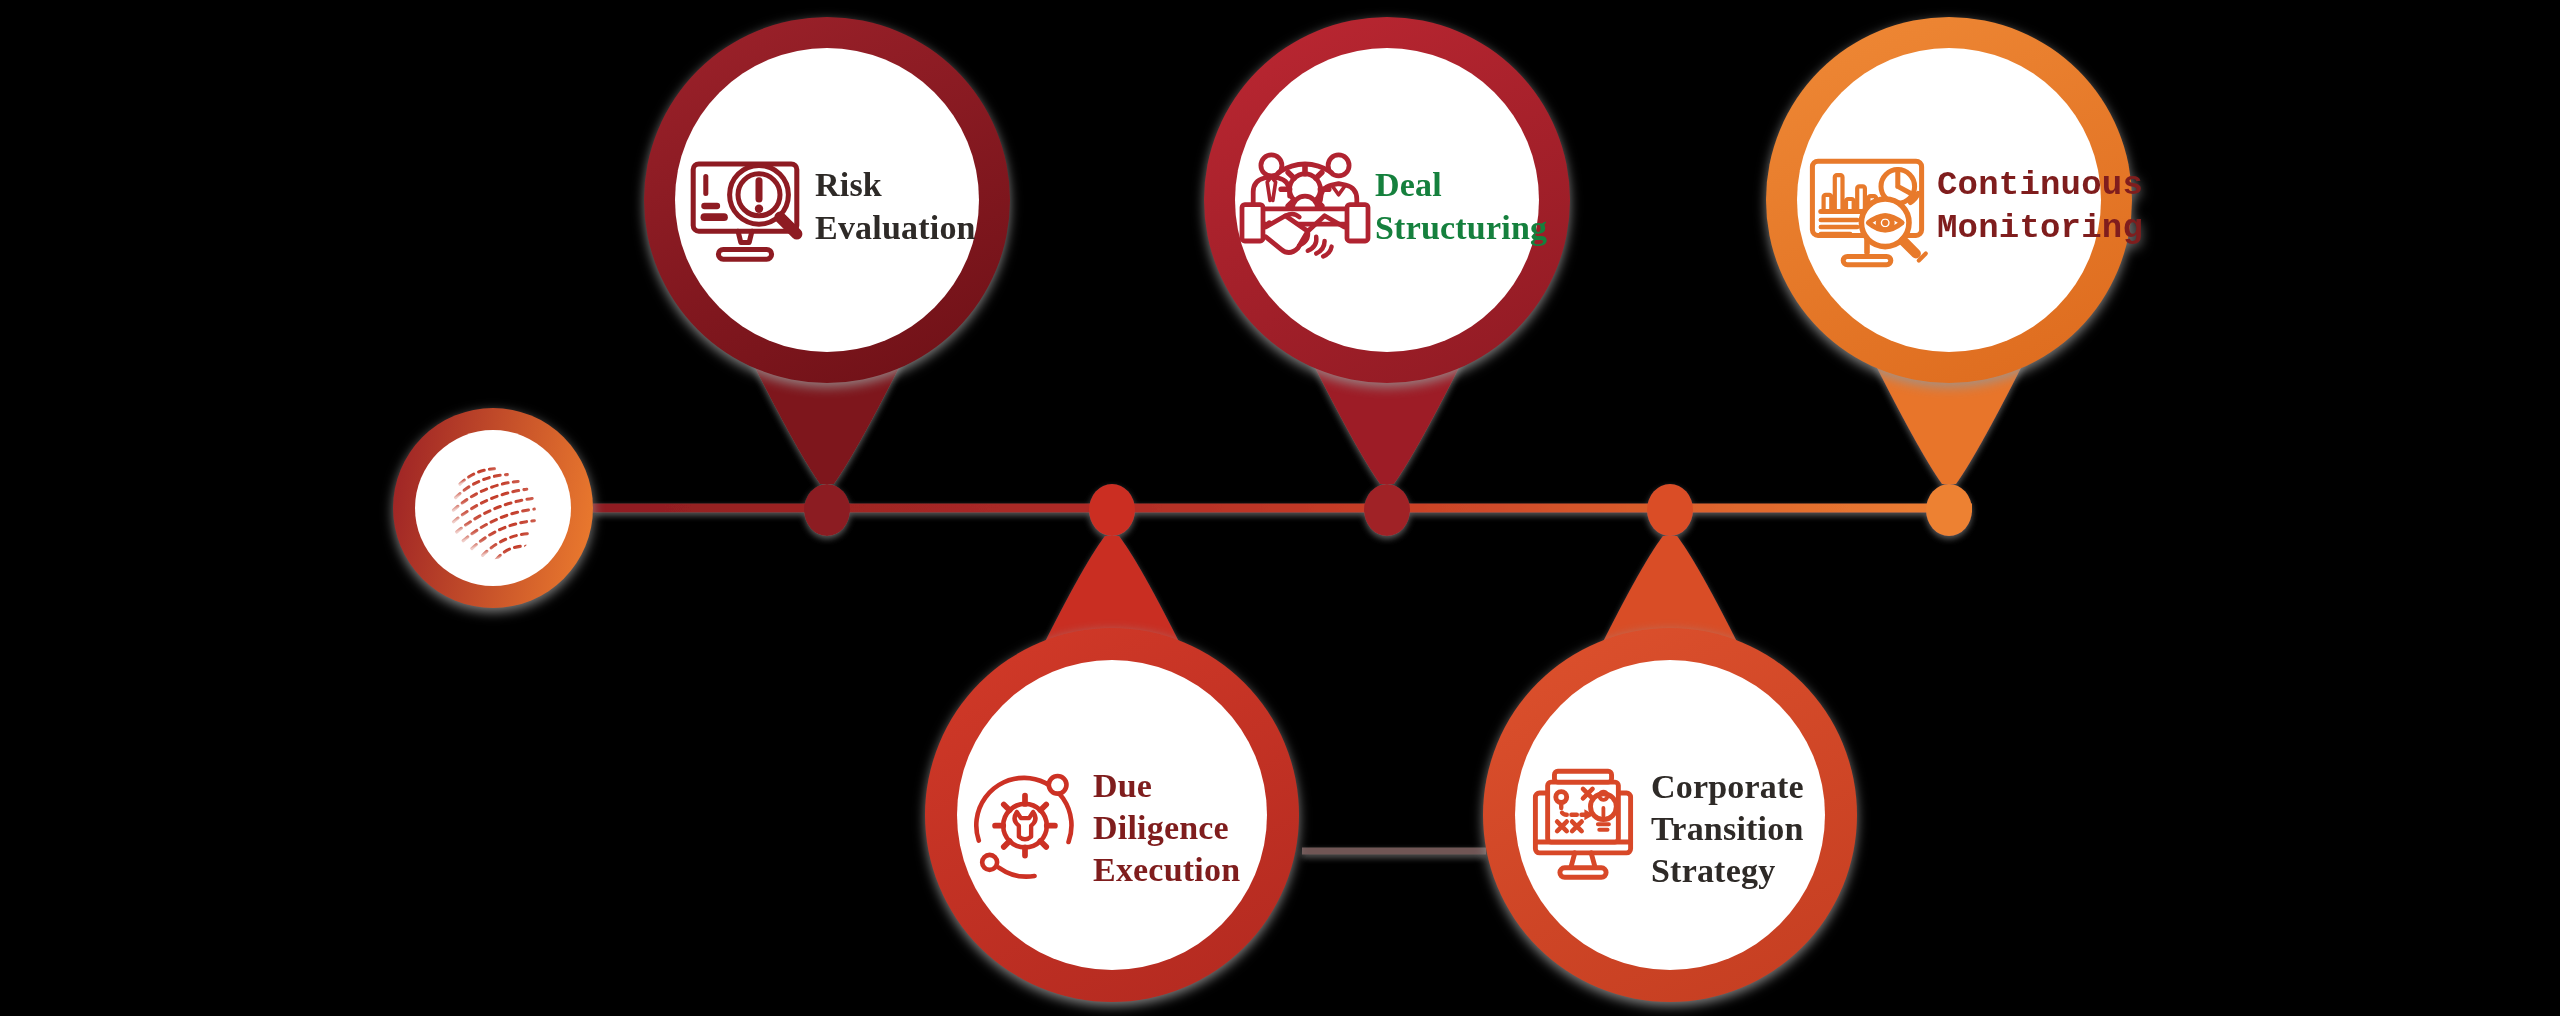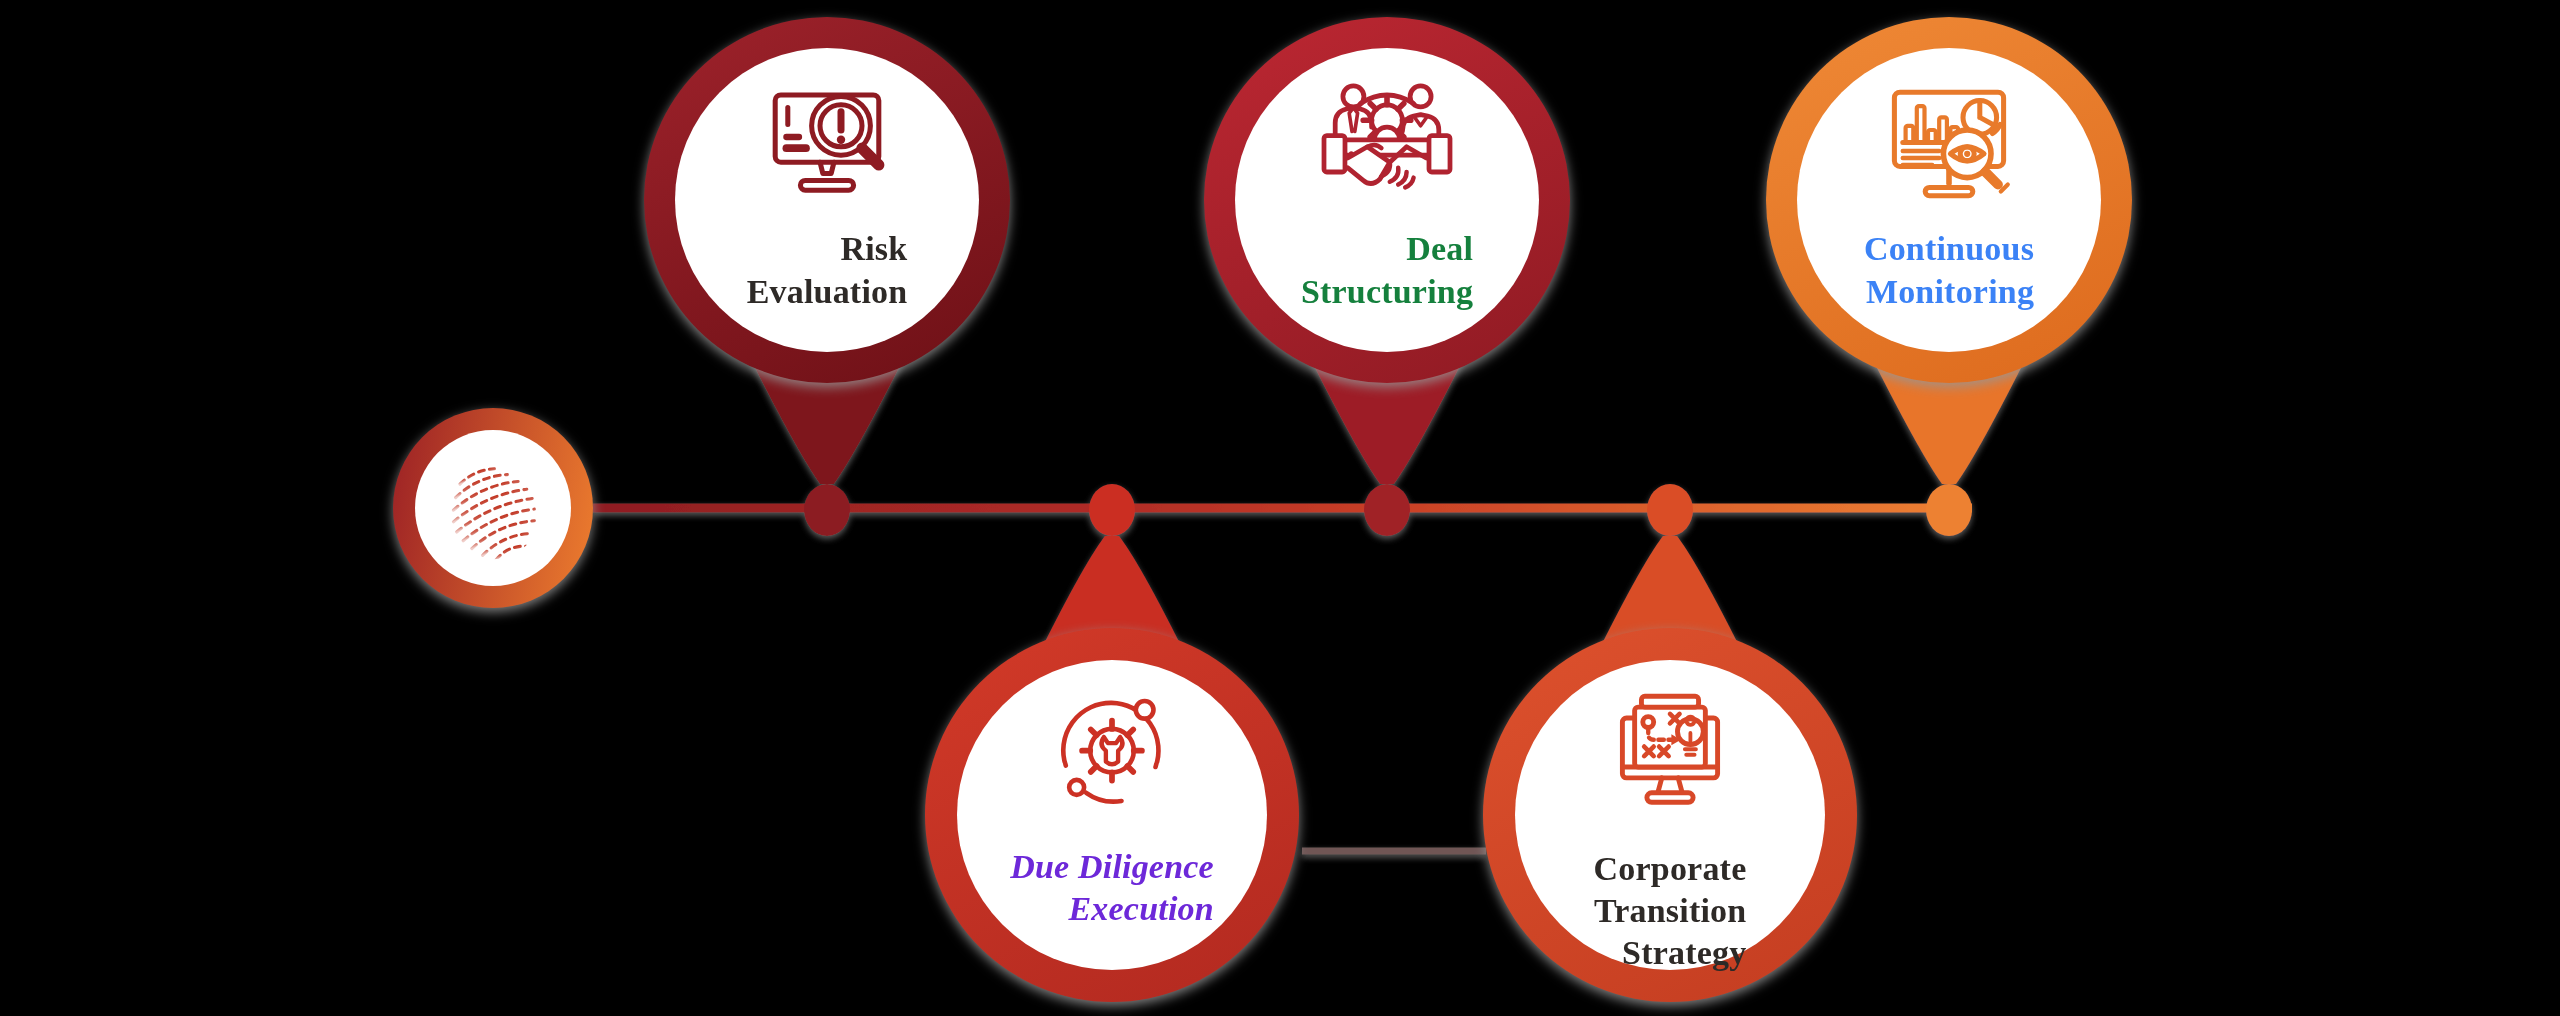--- a/index.html
+++ b/index.html
@@ -4,22 +4,22 @@
 <style>
   html,body{margin:0;padding:0;background:#000;}
   .stage{position:relative;width:2560px;height:1016px;overflow:hidden;background:#000;
          font-family:"Liberation Serif","DejaVu Serif",serif;}
   .connectors{position:absolute;left:0;top:0;z-index:1;}
   .node{position:absolute;z-index:2;}
   .ring{width:100%;height:100%;border-radius:50%;
         background:linear-gradient(155deg,var(--c1),var(--c2));
         filter:drop-shadow(0 4px 6px rgba(150,150,150,0.85));
         display:flex;align-items:center;justify-content:center;}
-  .inner{background:#ffffff;border-radius:50%;display:flex;flex-direction:column;
-         align-items:center;text-align:right;}
+  .inner{background:#ffffff;border-radius:50%;display:flex;flex-direction:row;
+         align-items:center;text-align:left;}
   .node.top{width:366px;height:366px;top:17px;}
   .node.top .inner{width:304px;height:304px;padding-top:0;}
   .node.bottom{width:374px;height:374px;top:628px;}
   .node.bottom .inner{width:310px;height:310px;}
   .n-risk{left:644px;}
   .n-deal{left:1204px;}
   .n-cont{left:1766px;}
   .n-due{left:925px;}
   .n-corp{left:1483px;}
   .icon{width:140px;height:140px;margin-top:26px;flex:0 0 auto;}
@@ -173,40 +173,40 @@
             <path d="M50,66 v12" stroke-width="4"></path>
             <rect x="33" y="81" width="34" height="6" rx="3"></rect>
             <circle cx="63" cy="57" r="17" fill="#ffffff" stroke-width="4"></circle>
             <path d="M51,57 Q63,47 75,57 Q63,67 51,57 Z"></path>
             <circle cx="63" cy="57" r="5"></circle>
             <circle cx="63" cy="57" r="2.2" stroke="none" fill="#e87a2b"></circle>
             <path d="M76,70 l9,9" stroke-width="7"></path>
             <path d="M87,84 l5,-5" stroke-width="3"></path>
           </g>
         </svg>
-        <div class="label" style="color: #3b82f6;">Continuous<br>Monitoring</div>
+        <div class="label" style="color: #7f1d1d; font-family: Liberation Mono, monospace;">Continuous<br>Monitoring</div>
       </div>
     </div>
   </div>
 
   <div class="node bottom n-due" style="--c1: #d23a28; --c2: #b22920;">
     <div class="ring">
       <div class="inner">
         <svg class="icon" viewBox="0 0 100 100">
           <g fill="none" stroke-width="3.4" stroke-linecap="round" stroke-linejoin="round" stroke="#cc3124">
             <path d="M16,60 A35,35 0 1 1 82,61"></path>
             <path d="M31,80 A35,35 0 0 0 57,86"></path>
             <circle cx="74" cy="19" r="6.5" fill="#ffffff"></circle>
             <circle cx="24" cy="76" r="5.5" fill="#ffffff"></circle>
             <circle cx="50" cy="49" r="16" fill="#ffffff"></circle>
             <path d="M50,33 v-6 M50,65 v6 M34,49 h-6 M66,49 h6 M61.3,37.7 l4.3,-4.3 M38.7,37.7 l-4.3,-4.3 M61.3,60.3 l4.3,4.3 M38.7,60.3 l-4.3,4.3" stroke-width="4.2"></path>
             <path d="M44,39 q-4,6 1.5,10 l0,8 q4.5,4 9,0 l0,-8 q5.5,-4 1.5,-10 m-12,0 l3,4.5 h6 l3,-4.5" stroke-width="3.2"></path>
           </g>
         </svg>
-        <div class="label" style="color: #6d28d9; font-style: italic;">Due Diligence<br>Execution</div>
+        <div class="label" style="color: #7f1d1d;">Due Diligence<br>Execution</div>
       </div>
     </div>
   </div>
 
   <div class="node bottom n-corp" style="--c1: #dd512d; --c2: #c43d21;">
     <div class="ring">
       <div class="inner">
         <svg class="icon" viewBox="0 0 100 100">
           <g fill="none" stroke-width="3.6" stroke-linecap="round" stroke-linejoin="round" stroke="#d84828">
             <rect x="15" y="25" width="70" height="44" rx="3"></rect>

